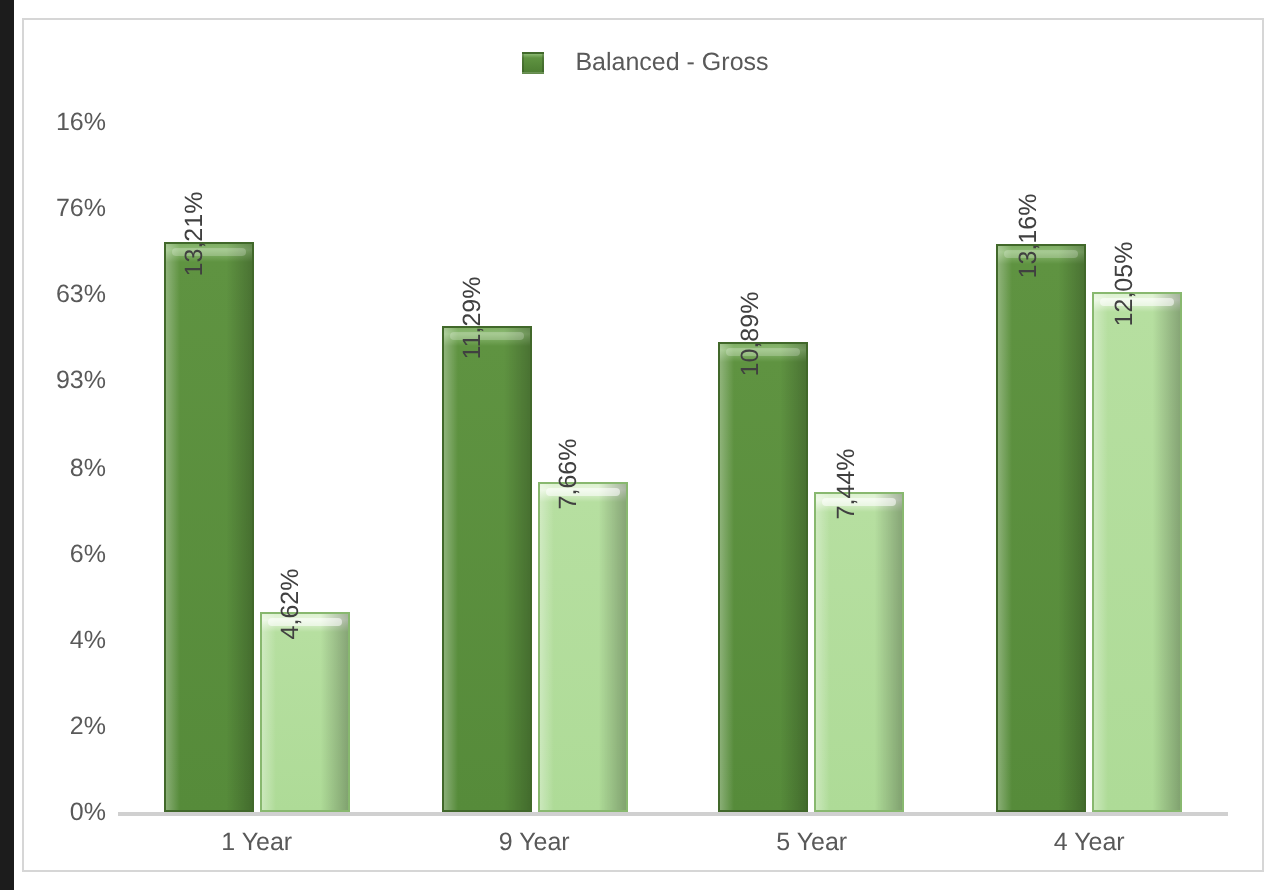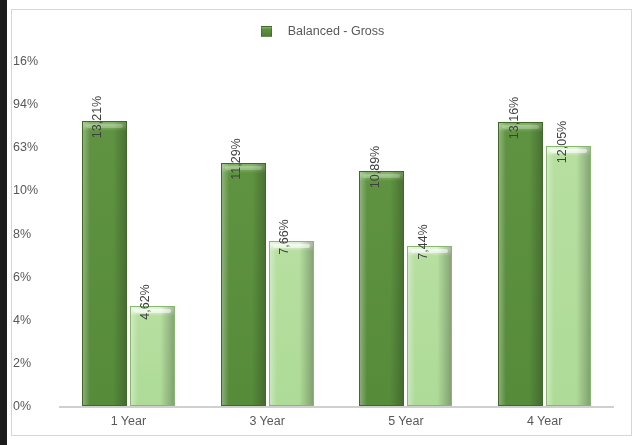--- a/index.html
+++ b/index.html
@@ -83,20 +83,21 @@
     width: 555px;
     height: 2px;
     background: #d0d0d0;
   }
 
   
   .y-tick {
     position: absolute;
     right: 0;
     width: 40px;
+    text-align: right;
     font-size: 12.5px;
     color: #595959;
     transform: translateY(-50%);
     white-space: nowrap;
   }
   .y-axis {
     position: absolute;
     left: 0;
     top: 51px;
     width: 41px;
@@ -215,23 +216,23 @@
 
     <div class="legend">
       <div class="legend-entry">
         <span class="legend-swatch dark"></span>
         <span class="legend-label">Balanced - Gross</span>
       </div>
     </div>
 
     <div class="y-axis">
       <div class="y-tick" style="top:0%">16%</div>
-      <div class="y-tick" style="top:12.5%">94%</div>
+      <div class="y-tick" style="top:12.5%">76%</div>
       <div class="y-tick" style="top:25%">63%</div>
-      <div class="y-tick" style="top:37.5%">10%</div>
+      <div class="y-tick" style="top:37.5%">93%</div>
       <div class="y-tick" style="top:50%">8%</div>
       <div class="y-tick" style="top:62.5%">6%</div>
       <div class="y-tick" style="top:75%">4%</div>
       <div class="y-tick" style="top:87.5%">2%</div>
       <div class="y-tick" style="top:100%">0%</div>
     </div>
 
     <div class="groups">
 
       <div class="group">
@@ -293,19 +294,19 @@
           </div>
         </div>
       </div>
 
     </div>
 
     <div class="axis-line"></div>
 
     <div class="cats">
       <div class="cat">1 Year</div>
-      <div class="cat">3 Year</div>
+      <div class="cat">9 Year</div>
       <div class="cat">5 Year</div>
       <div class="cat">4 Year</div>
     </div>
 
   </div>
 </div>
 
 </body></html>

